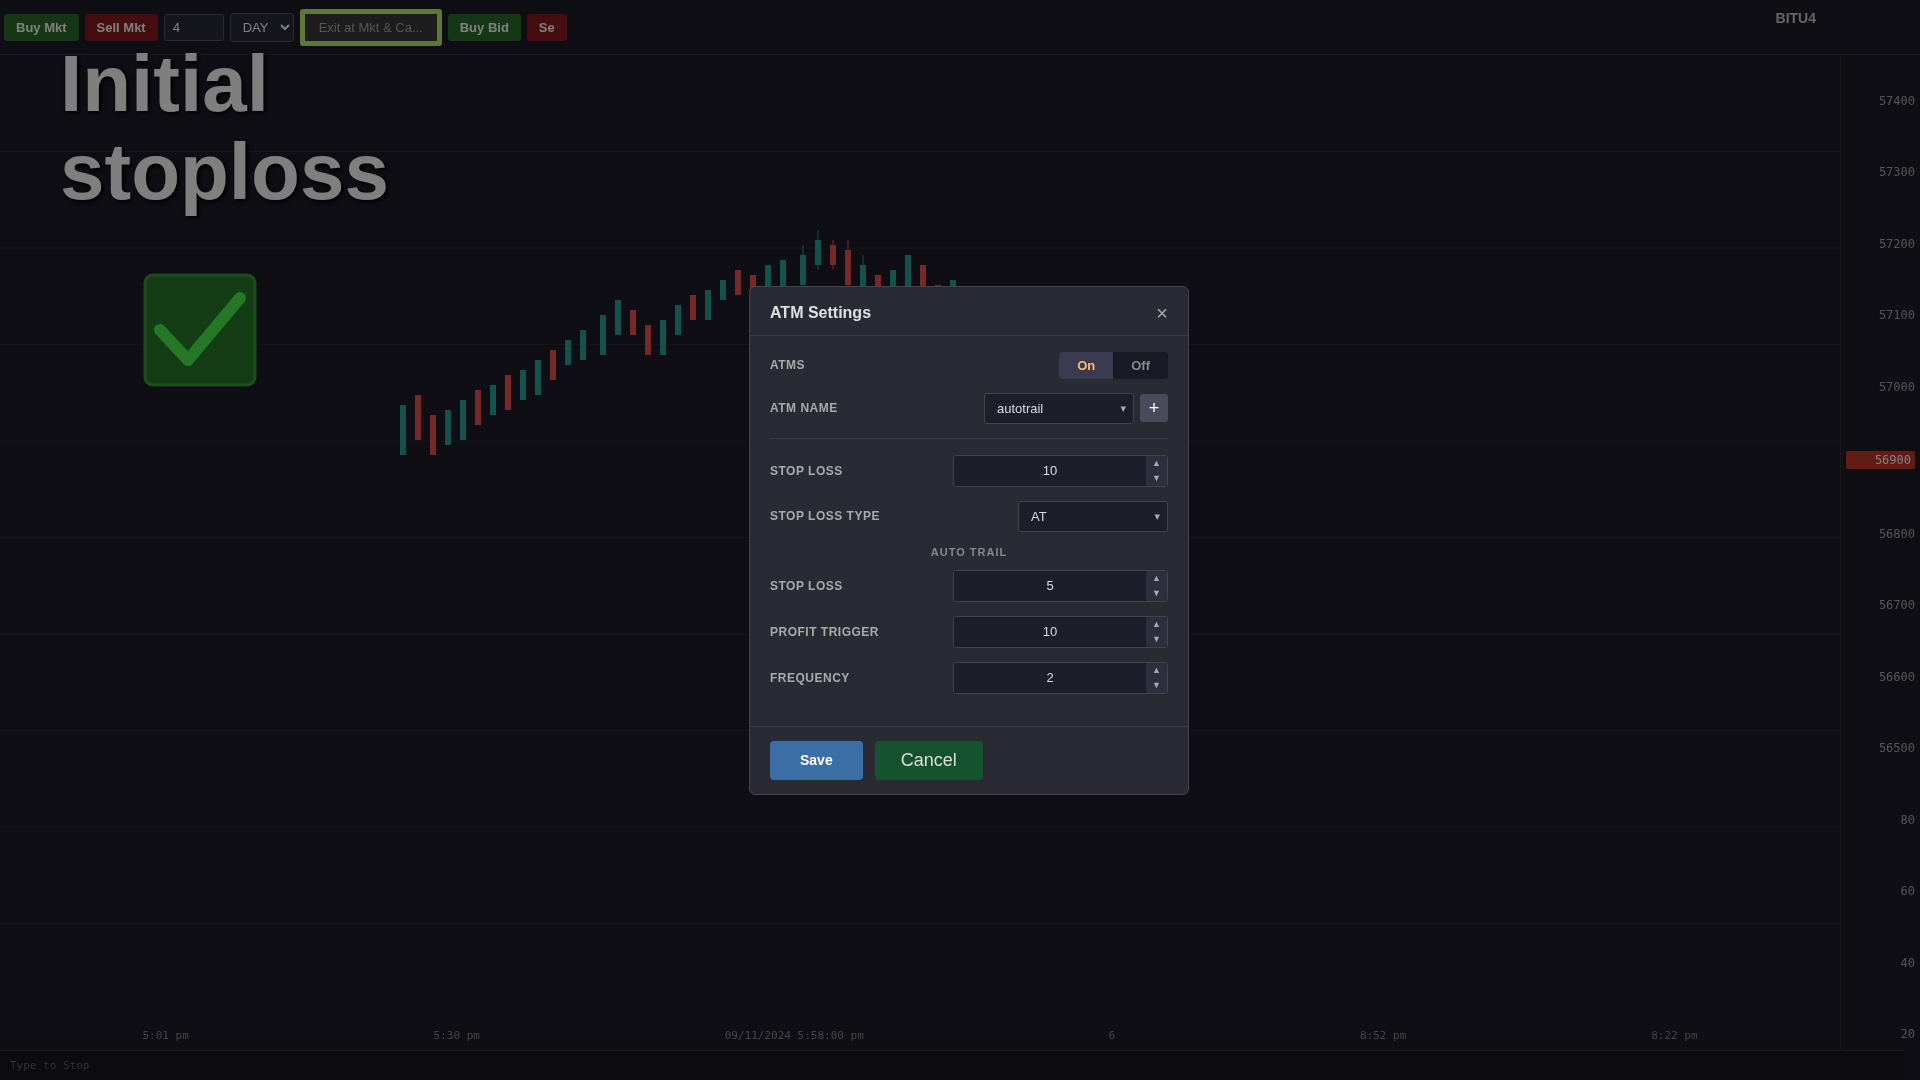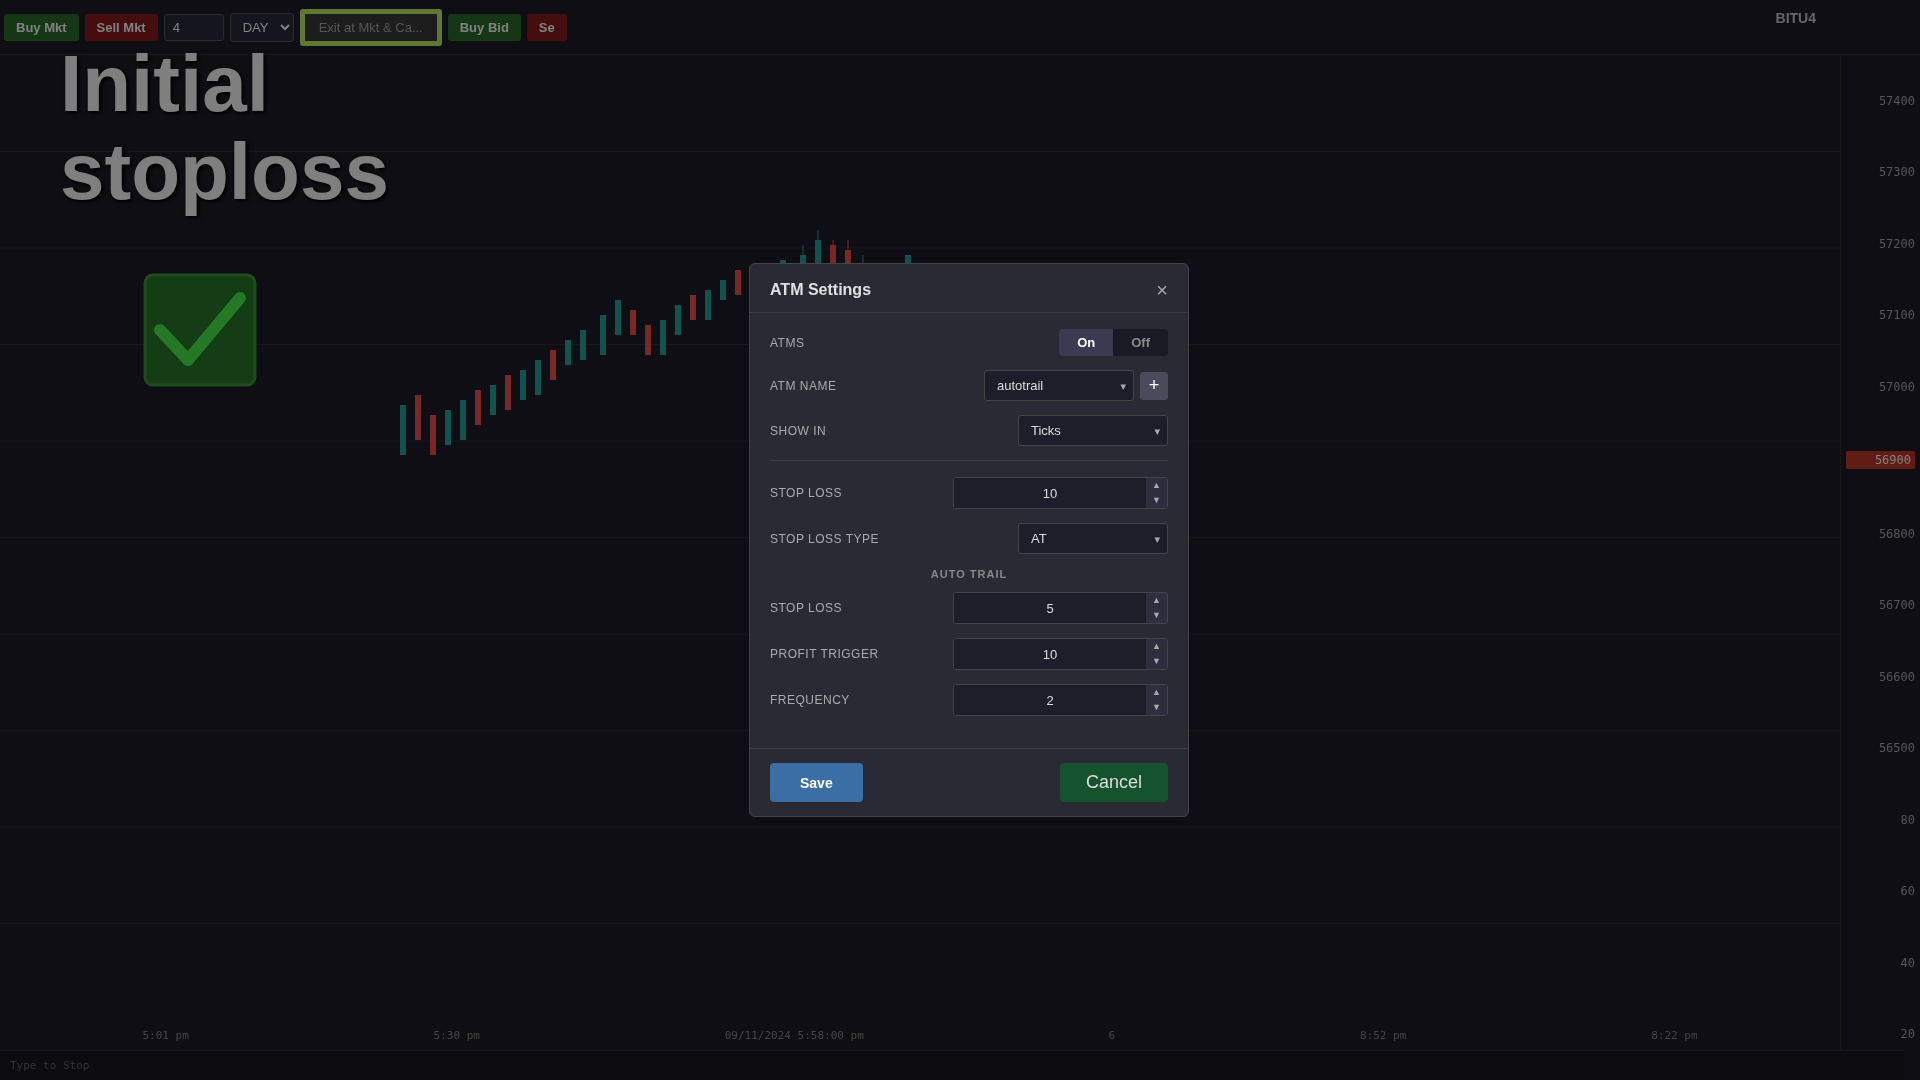--- a/index.html
+++ b/index.html
@@ -219,21 +219,21 @@
 
     .form-row {
       display: flex;
       align-items: center;
       justify-content: space-between;
       margin-bottom: 14px;
     }
     .form-label {
       color: #aaa;
       font-size: 12px;
-      font-weight: normal;
+      font-weight: bold;
       letter-spacing: 0.5px;
       text-transform: uppercase;
     }
 
     
     .toggle-group {
       display: flex;
       background: #1a1a25;
       border-radius: 4px;
       overflow: hidden;
@@ -242,21 +242,21 @@
       padding: 6px 18px;
       font-size: 13px;
       font-weight: bold;
       cursor: pointer;
       border: none;
       background: transparent;
       color: #888;
     }
     .toggle-btn.active {
       background: #3a3a50;
-      color: #ffffff;
+      color: #fdba74;
     }
 
     
     .atm-name-group {
       display: flex;
       gap: 6px;
       align-items: center;
     }
     .styled-select {
       background: #1e1e2a;
@@ -352,21 +352,21 @@
     }
 
     
     .dialog-footer {
       position: absolute;
       bottom: 0;
       left: 0;
       right: 0;
       padding: 14px 20px;
       display: flex;
-      justify-content: space-between;
+      justify-content: flex-start;
       gap: 12px;
       border-top: 1px solid #3a3a45;
       background: #2a2a35;
       border-radius: 0 0 6px 6px;
     }
     .save-btn {
       background: #3a6ea5;
       color: #fff;
       border: none;
       padding: 9px 30px;
@@ -567,30 +567,20 @@
         <div class="atm-name-group">
           <div class="select-wrapper">
             <select class="styled-select">
               <option>autotrail</option>
             </select>
           </div>
           <button class="add-btn">+</button>
         </div>
       </div>
 
-      <div class="form-row">
-        <span class="form-label">SHOW IN</span>
-        <div class="select-wrapper">
-          <select class="styled-select">
-            <option>Ticks</option>
-            <option>Points</option>
-            <option>Percent</option>
-          </select>
-        </div>
-      </div>
 
       <hr class="section-divider">
 
       <div class="form-row">
         <span class="form-label">STOP LOSS</span>
         <div class="spinbox">
           <input class="spinbox-value" type="text" value="10" style="">
           <div class="spinbox-arrows">
             <button class="spin-up">▲</button>
             <button class="spin-down">▼</button>

